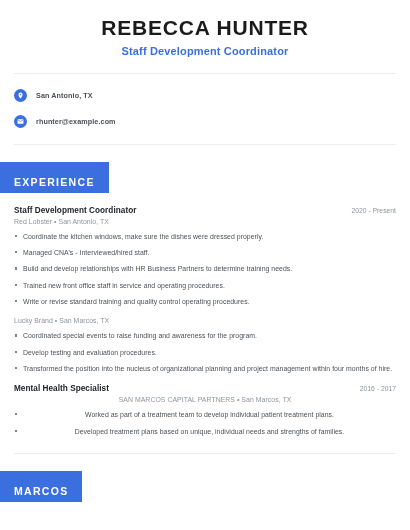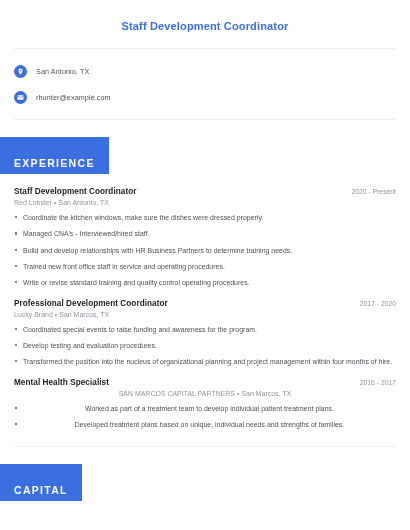--- a/index.html
+++ b/index.html
@@ -68,27 +68,28 @@
     align-items: center;
     justify-content: center;
     flex: 0 0 13px;
     margin-right: 9px;
   }
   .contact-icon svg { display: block; }
   .contact-text {
     font-size: 7.2px;
     color: #4a5056;
     letter-spacing: 0.1px;
+    font-weight: bold;
   }
 
   
   .section-bar {
     background: #3b6fe0;
     display: inline-block;
-    padding: 20px 14px 5px 14px;
+    padding: 14px 14px 5px 14px;
     color: #ffffff;
     font-size: 10.5px;
     font-weight: bold;
     letter-spacing: 1.3px;
     margin-left: 0;
   }
   .section-bar-wrap { margin-top: 17px; }
 
   
   .experience { padding: 0 14px; margin-top: 13px; }
@@ -140,20 +141,21 @@
     height: 2.2px;
     background: #7d858e;
   }
 </style>
 </head>
 <body>
 
 <div class="resume">
 
   <div class="header">
+    <div class="full-name">REBECCA HUNTER</div>
     <div class="job-title">Staff Development Coordinator</div>
   </div>
 
   <div class="divider head"></div>
 
   <div class="contact-list">
     <div class="contact-row">
       <span class="contact-icon">
         <svg width="7" height="7" viewBox="0 0 24 24" fill="#ffffff">
             <path d="M12 2C8.1 2 5 5.1 5 9c0 5.2 7 13 7 13s7-7.8 7-13c0-3.9-3.1-7-7-7zm0 9.5A2.5 2.5 0 1 1 12 6.5a2.5 2.5 0 0 1 0 5z"></path>
@@ -188,24 +190,20 @@
       <ul class="bullets">
         <li>Coordinate the kitchen windows, make sure the dishes were dressed properly.</li>
         <li>Managed CNA's - Interviewed/hired staff.</li>
         <li>Build and develop relationships with HR Business Partners to determine training needs.</li>
         <li>Trained new front office staff in service and operating procedures.</li>
         <li>Write or revise standard training and quality control operating procedures.</li>
       </ul>
     </div>
 
     <div class="entry">
-      <div class="entry-top">
-        <span class="entry-role">Professional Development Coordinator</span>
-        <span class="entry-dates">2017 - 2020</span>
-      </div>
       <div class="entry-company">Lucky Brand  •  San Marcos, TX</div>
       <ul class="bullets">
         <li>Coordinated special events to raise funding and awareness for the program.</li>
         <li>Develop testing and evaluation procedures.</li>
         <li>Transformed the position into the nucleus of organizational planning and project management within four months of hire.</li>
       </ul>
     </div>
 
     <div class="entry">
       <div class="entry-top">
@@ -217,16 +215,16 @@
         <li>Worked as part of a treatment team to develop individual patient treatment plans.</li>
         <li>Developed treatment plans based on unique, individual needs and strengths of families.</li>
       </ul>
     </div>
 
   </div>
 
   <div class="divider" style="margin-top:17px;"></div>
 
   <div class="section-bar-wrap">
-    <div class="section-bar">CAPITAL</div>
+    <div class="section-bar">MARCOS</div>
   </div>
 
 </div>
 
 </body></html>

